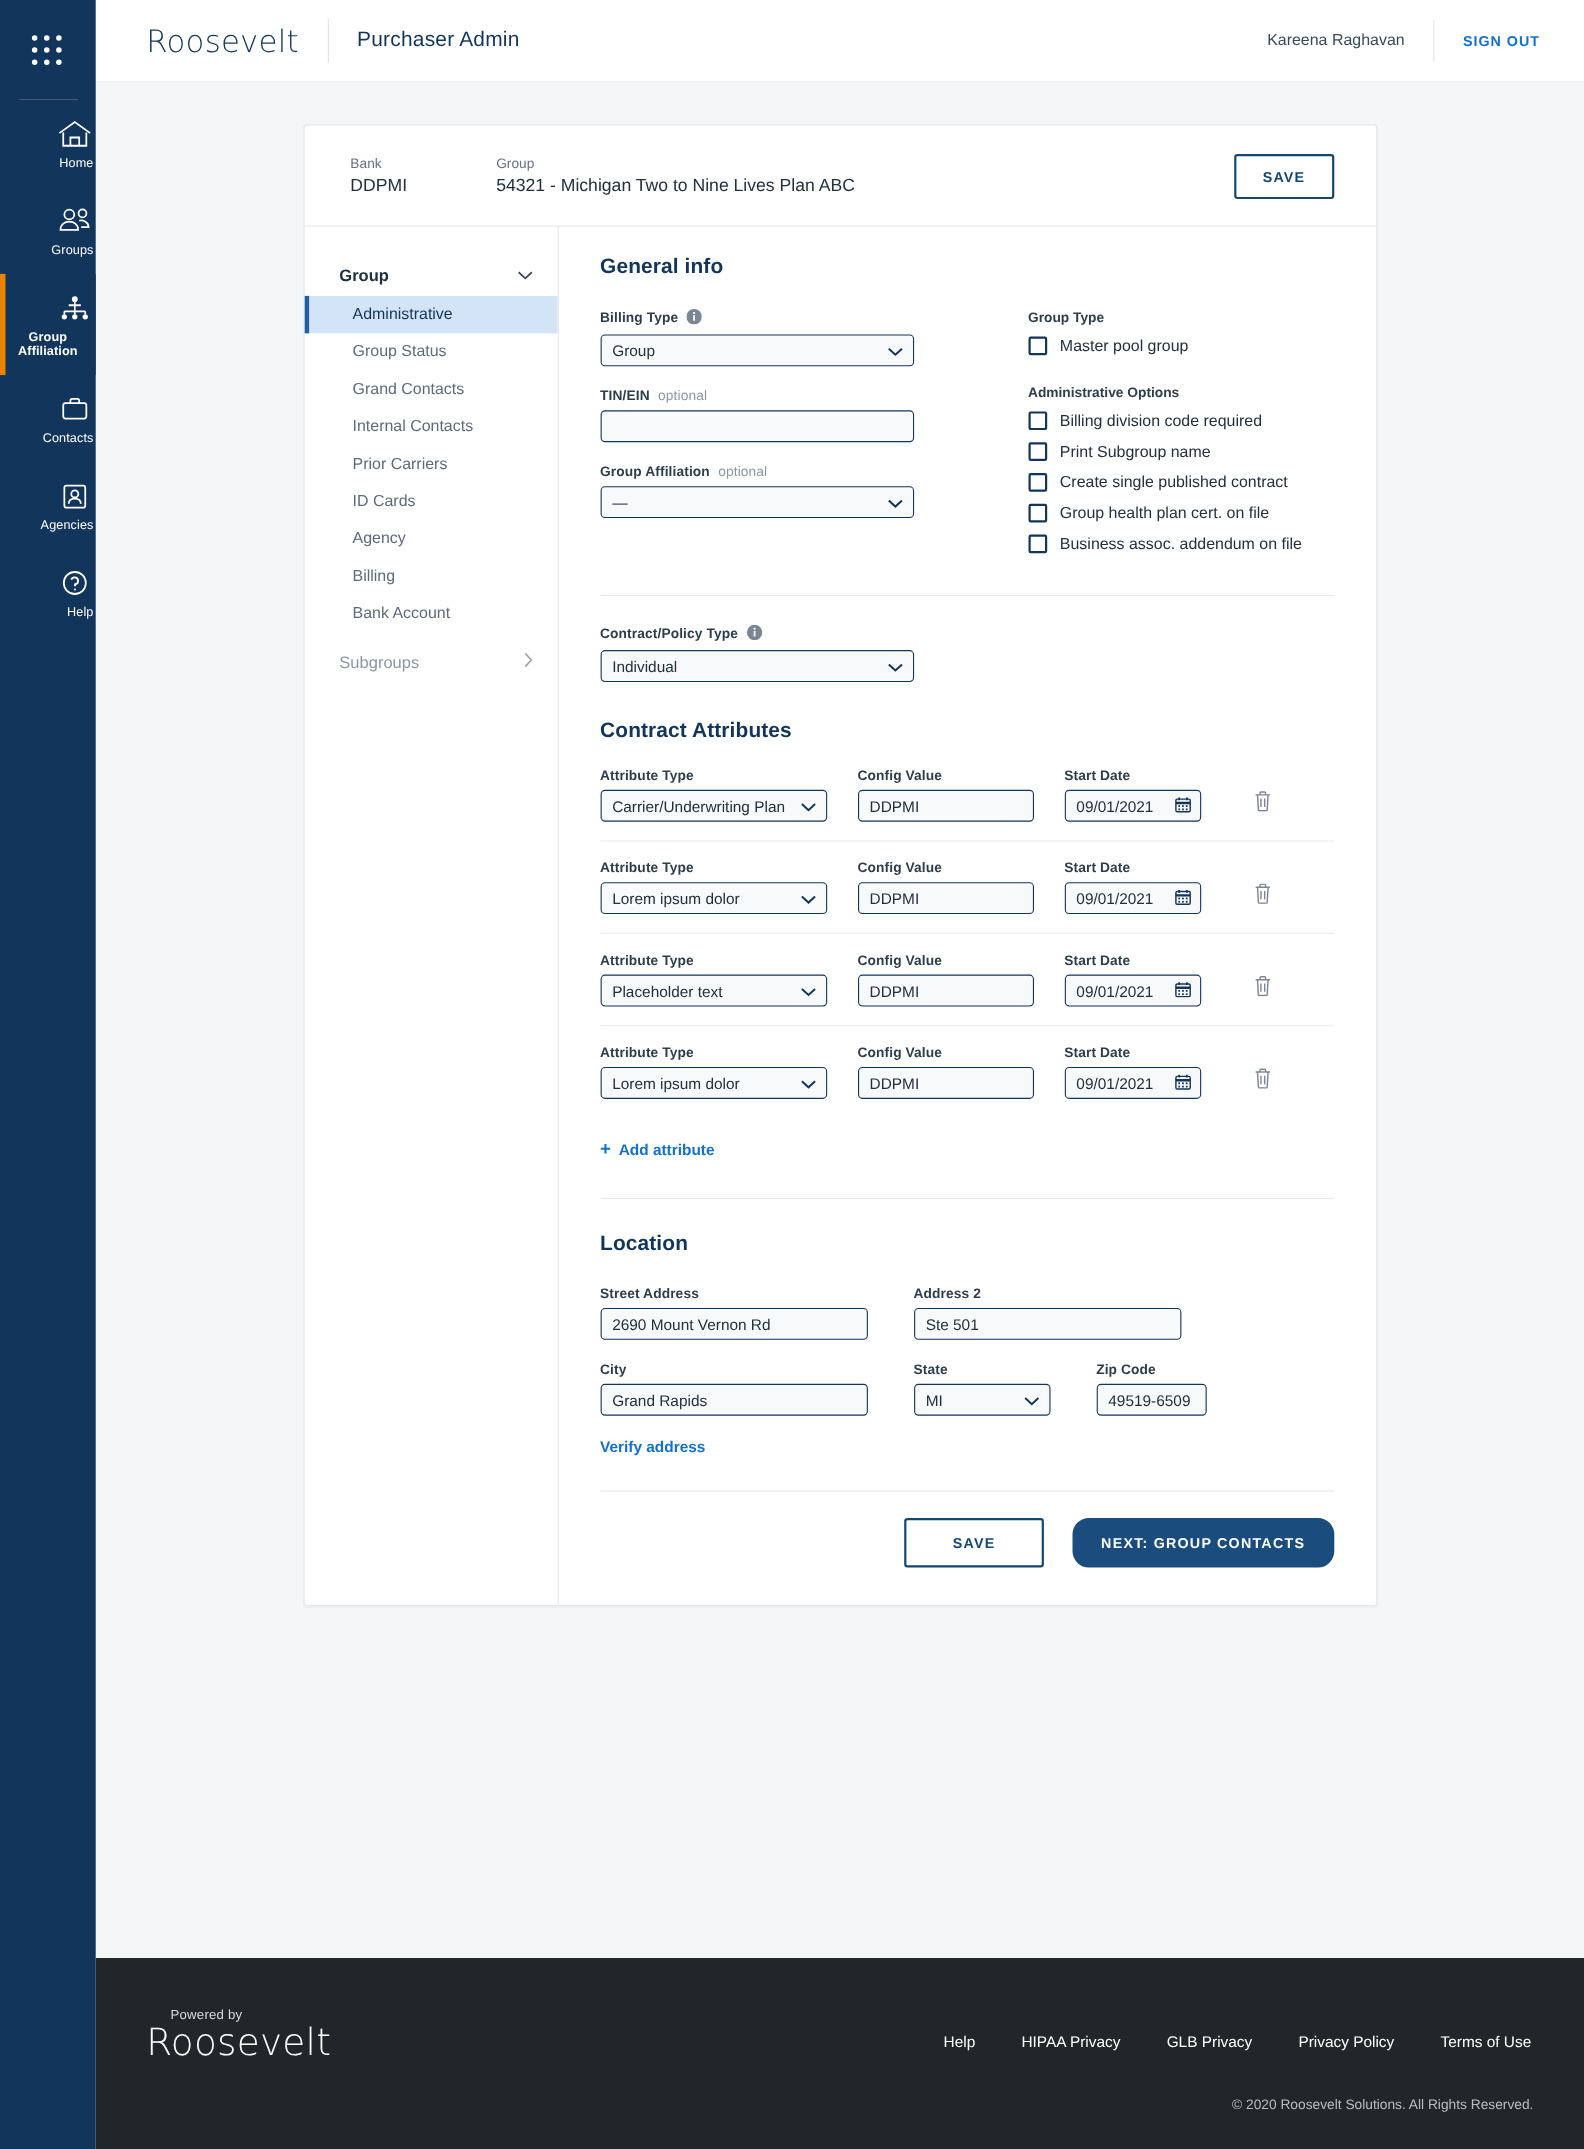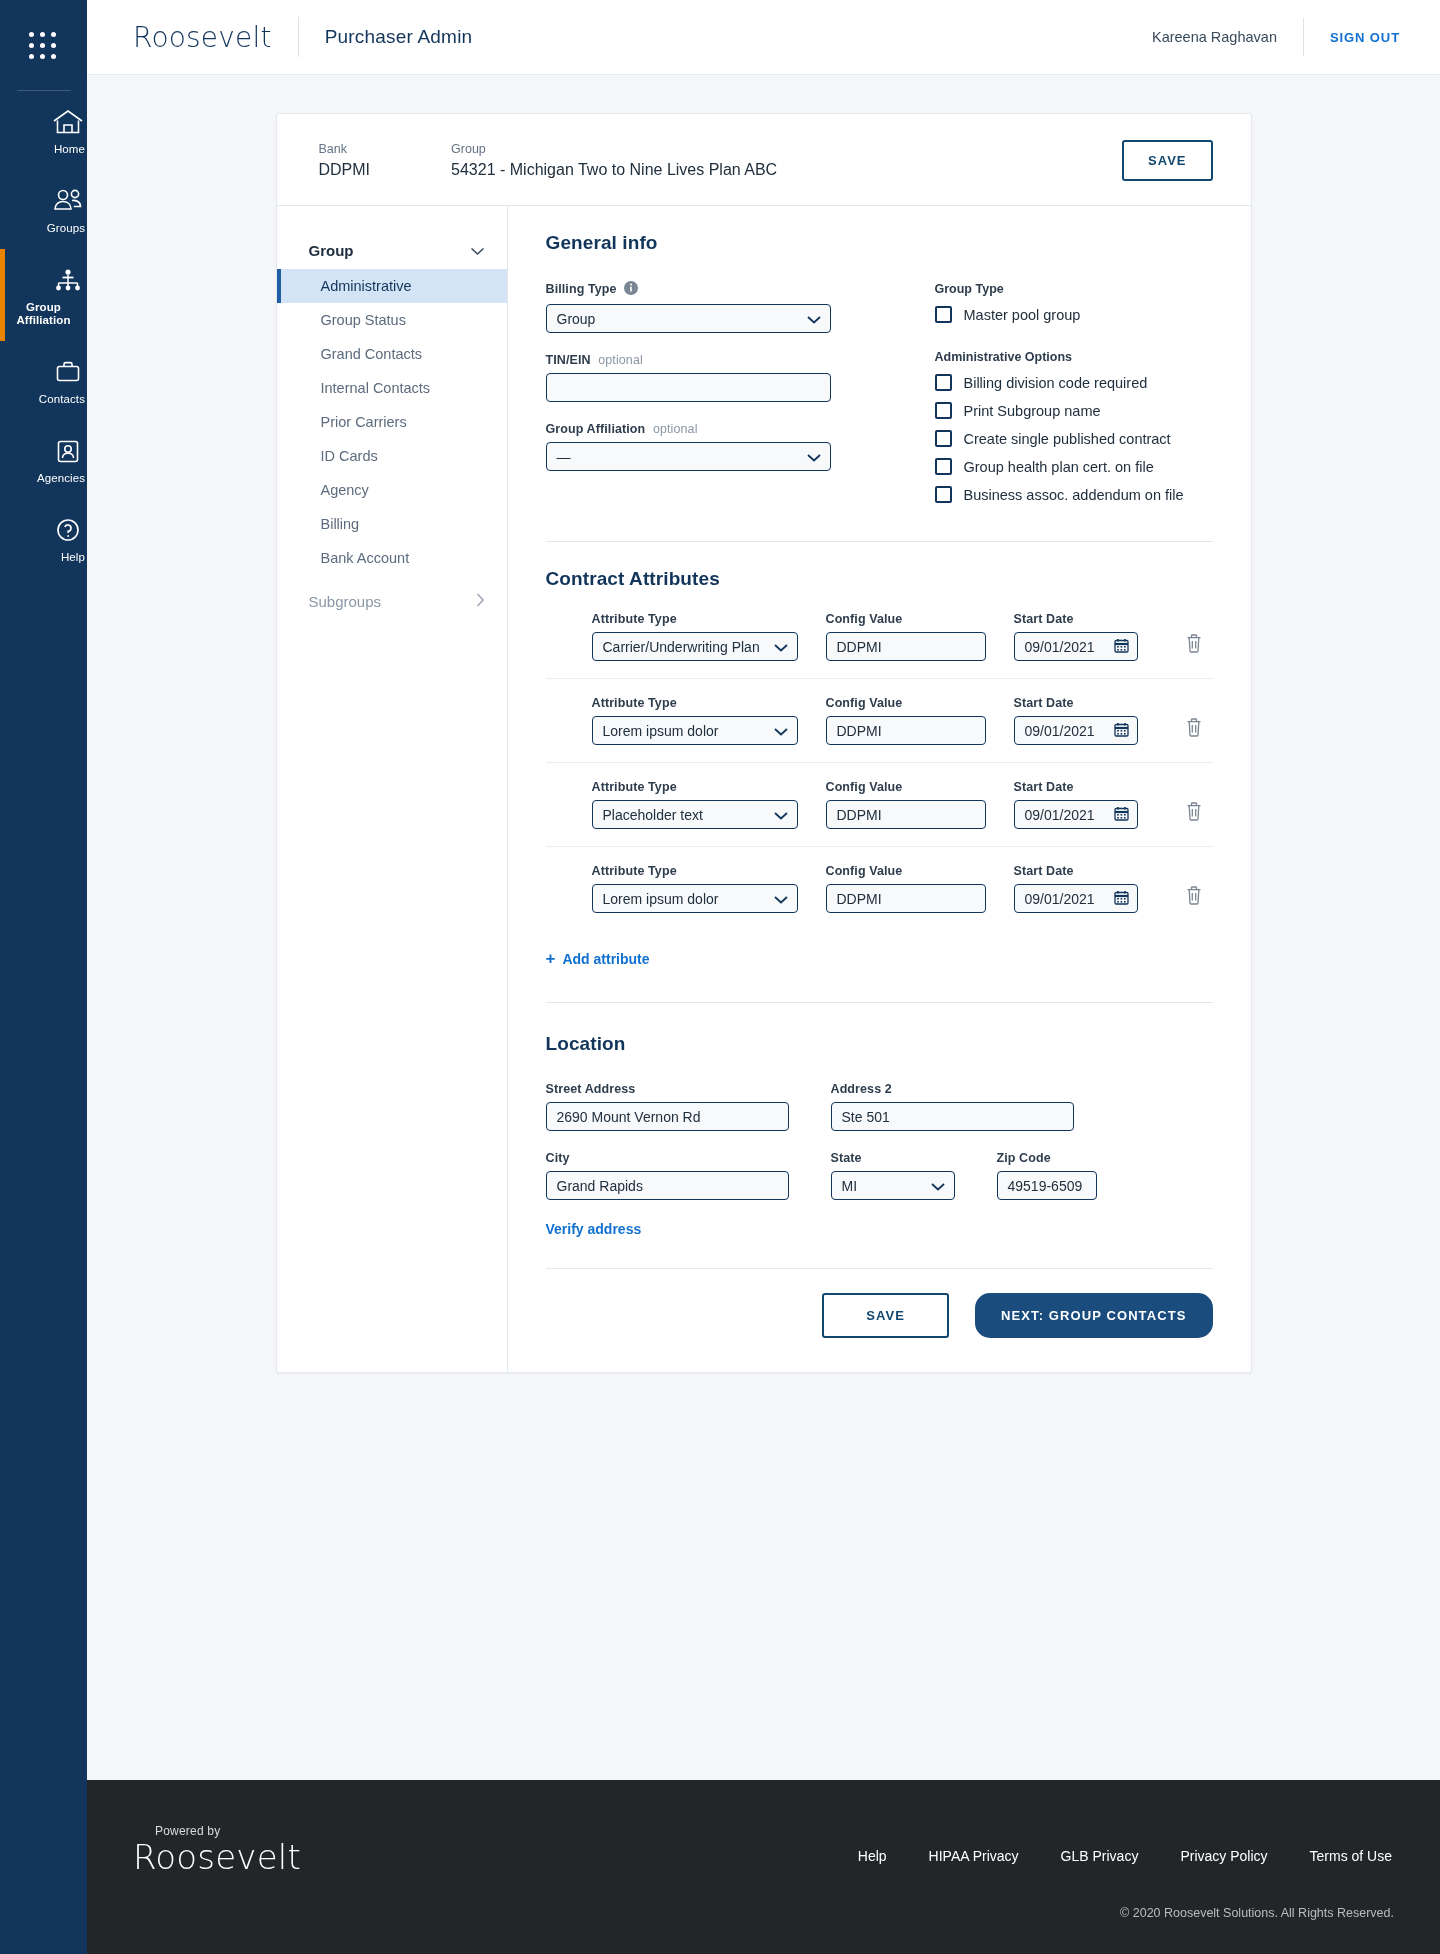--- a/index.html
+++ b/index.html
@@ -270,21 +270,21 @@
   
   .attr-row {
     display: flex;
     align-items: flex-end;
     gap: 28px;
     padding-bottom: 17px;
     border-bottom: 1px solid #e9edf1;
     margin-bottom: 17px;
   }
   .attr-row:last-of-type { border-bottom: 1px solid #e9edf1; }
-  .ac-type { width: 206px; flex: 0 0 206px; margin-left: 46px; }
+  .ac-type { width: 206px; flex: 0 0 206px; }
   .ac-val  { width: 160px; flex: 0 0 160px; }
   .ac-date { width: 124px; flex: 0 0 124px; }
   .ac-del  { margin-left: 20px; padding-bottom: 4px; cursor: pointer; }
   .fld.date { padding-right: 30px; position: relative; }
   .fld.date .cal { position: absolute; right: 8px; top: 50%; transform: translateY(-50%); }
 
   a.link-blue {
     display: inline-flex;
     align-items: center;
     gap: 7px;
@@ -616,20 +616,40 @@
               <div class="cb-row">
                 <span class="cb-box"></span>
                 <span class="cb-text">Business assoc. addendum on file</span>
               </div>
             </div>
           </div>
 
           <hr class="div">
 
           
+          <div class="field-wrap" style="width:285px;margin-bottom:34px">
+            <label class="fl">
+              <span>Contract/Policy Type</span>
+              <span class="info-i">
+                <svg width="14" height="14" viewBox="0 0 14 14">
+                    <circle cx="7" cy="7" r="7" fill="#7b8694"></circle>
+                    <rect x="6.2" y="5.6" width="1.6" height="5" fill="#fff"></rect>
+                    <circle cx="7" cy="3.6" r="1" fill="#fff"></circle>
+                  </svg>
+              </span>
+            </label>
+            <div class="fld sel">
+              <span>Individual</span>
+              <span class="chev-d">
+                <svg width="14" height="8" viewBox="0 0 14 8" fill="none" stroke="#12355b" stroke-width="1.8">
+                    <path d="M1 1 L7 6.5 L13 1"></path>
+                  </svg>
+              </span>
+            </div>
+          </div>
 
           <h2 class="sect" style="margin-bottom:22px">Contract Attributes</h2>
 
           
           <div class="attr-row">
             <div class="ac-type">
               <label class="fl">Attribute Type</label>
               <div class="fld sel">
                 <span>Carrier/Underwriting Plan</span>
                 <span class="chev-d">

